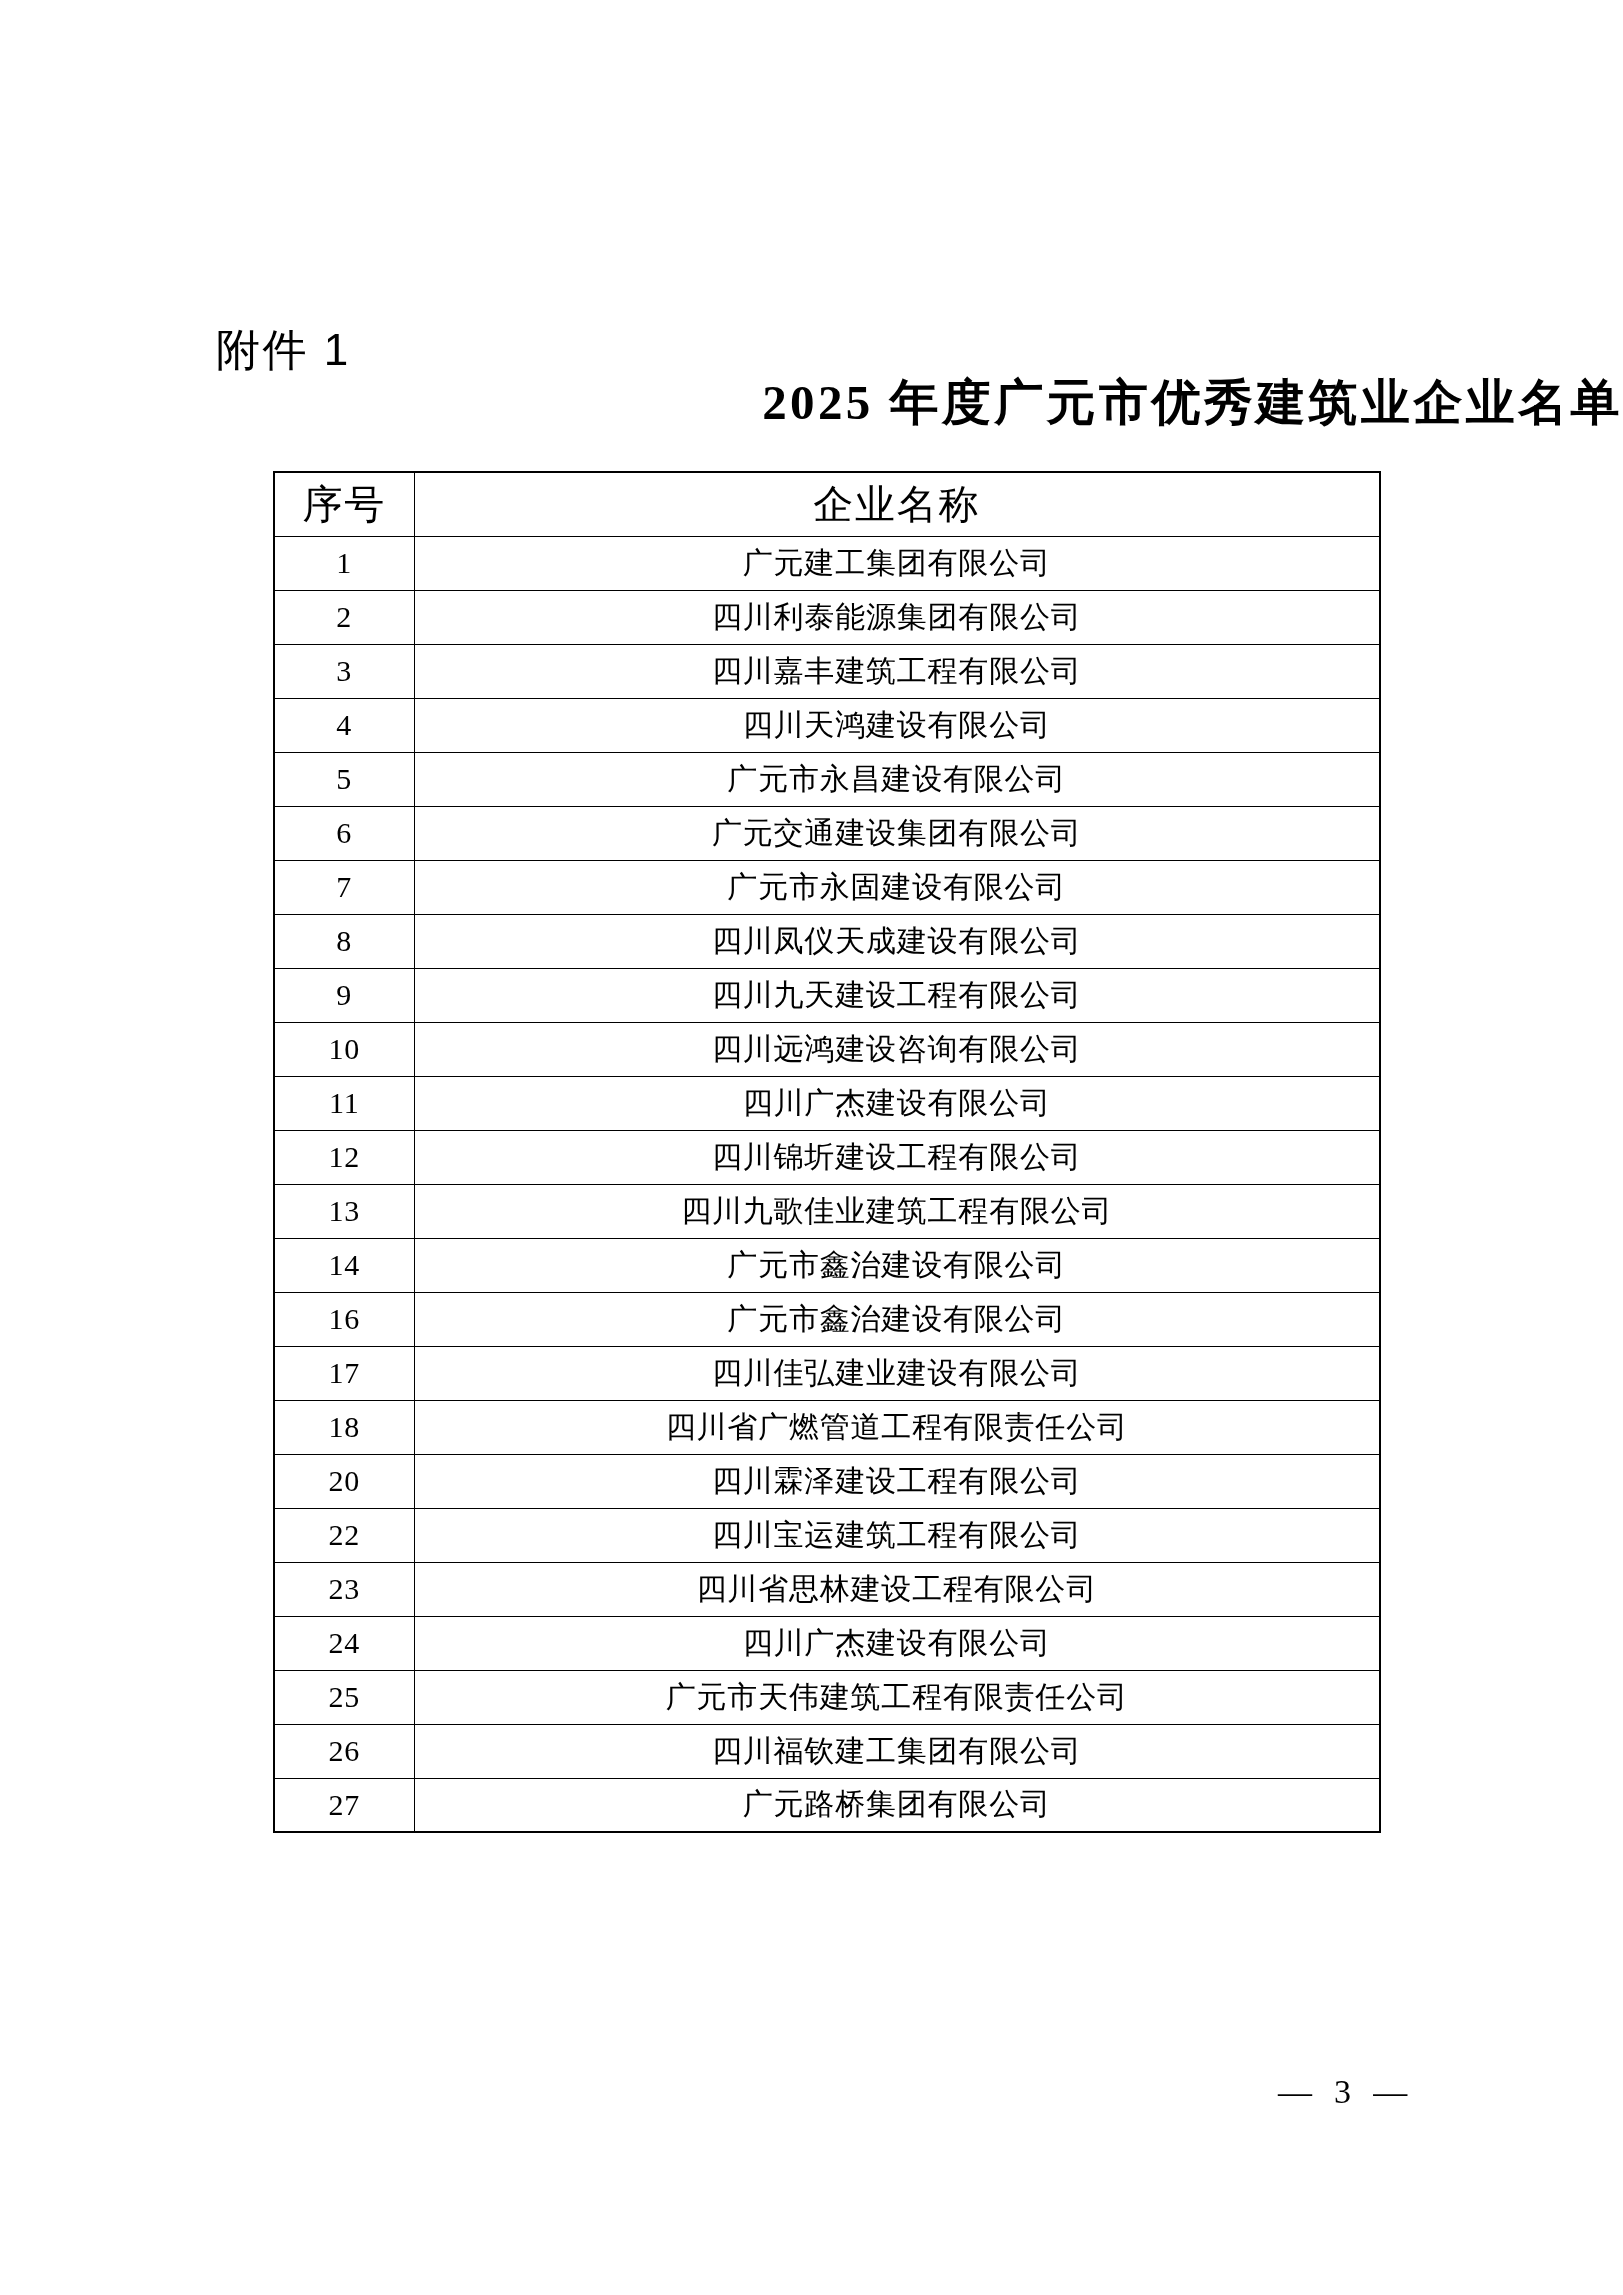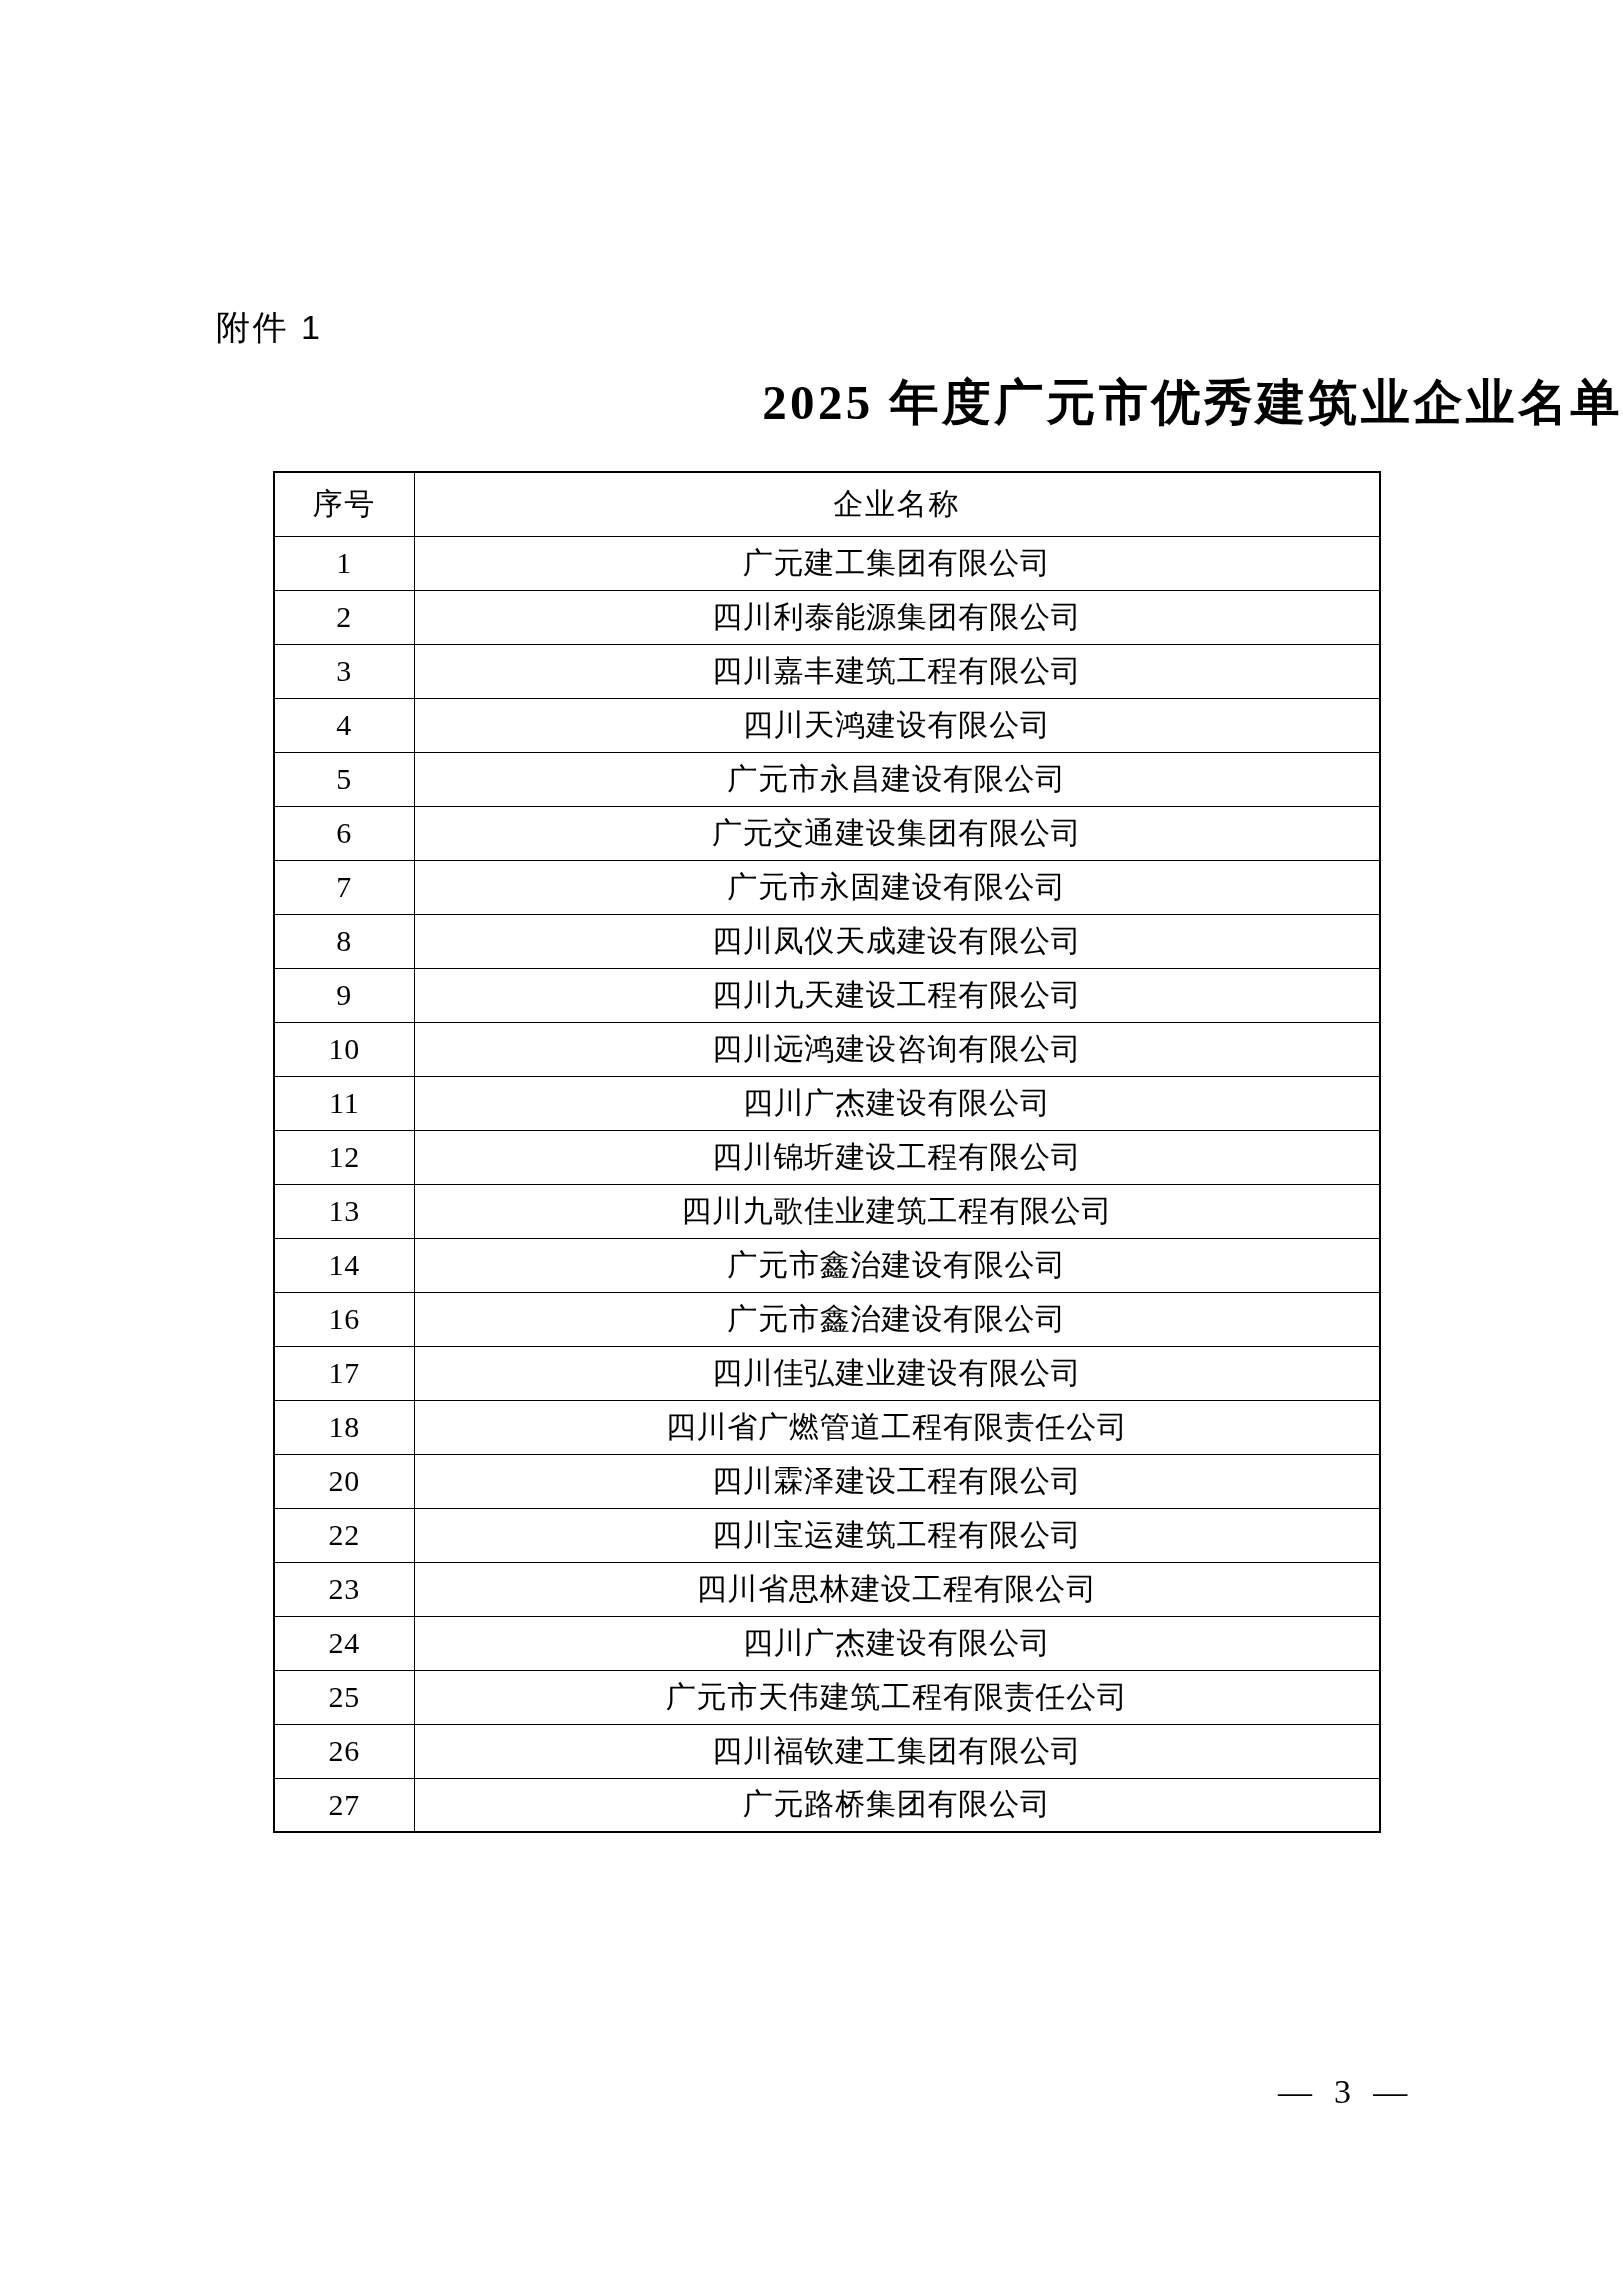--- a/index.html
+++ b/index.html
@@ -8,23 +8,23 @@
     position:relative;
     width:1623px;
     height:2295px;
     background:#ffffff;
     color:#000;
     overflow:hidden;
   }
   .attachment-label {
     position:absolute;
     left:216px;
-    top:305px;
+    top:321px;
     font-family:"Liberation Sans","DejaVu Sans",sans-serif;
-    font-size:34px;
+    font-size:44px;
     letter-spacing:2.5px;
     color:#000;
   }
   .doc-title {
     position:absolute;
     left:0;
     top:370px;
     width:100%;
     padding-left:85px;
     text-align:right;
@@ -49,21 +49,21 @@
     text-align:center;
     vertical-align:middle;
     color:#000;
     overflow:hidden;
     white-space:nowrap;
   }
   .roster thead th {
     height:64px;
     font-family:"Liberation Sans","DejaVu Sans",sans-serif;
     font-weight:normal;
-    font-size:30px;
+    font-size:40px;
     letter-spacing:1.7px;
   }
   .roster tbody td {
     height:54px;
     font-family:"Liberation Serif","DejaVu Serif",serif;
     font-size:30px;
     letter-spacing:0.8px;
   }
   .col-index { width:140px; }
   .footer-page {

